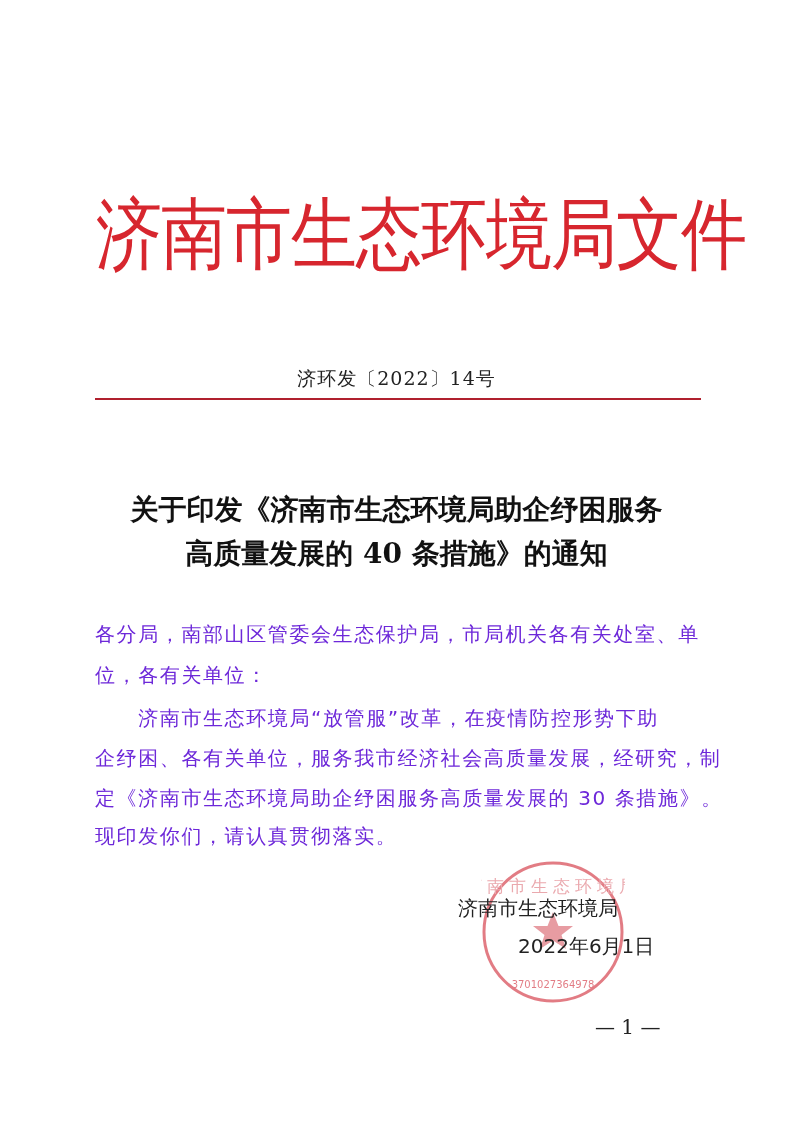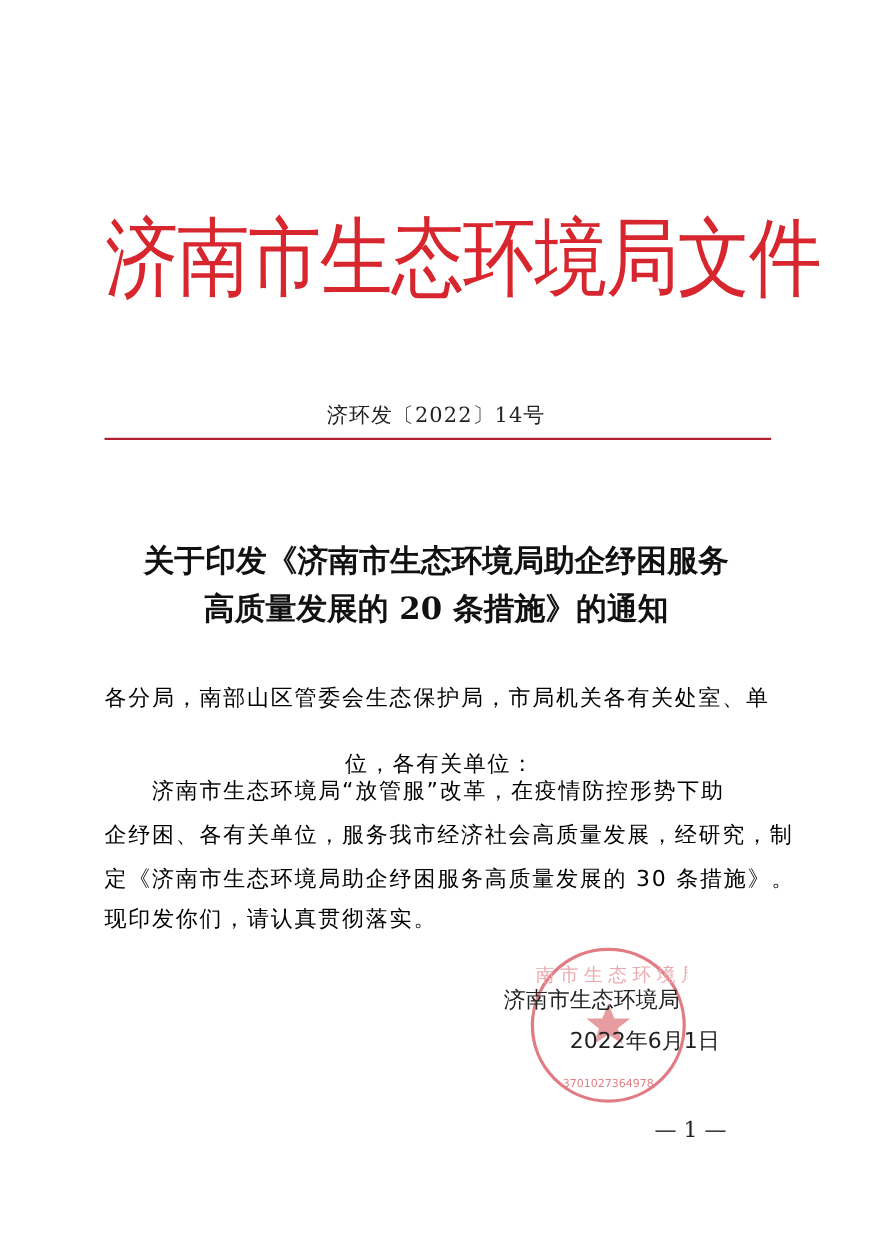--- a/index.html
+++ b/index.html
@@ -39,21 +39,21 @@
       font-weight: bold; font-size: 28px; line-height: 40px;
       color: #111;
       white-space: nowrap;
     }
     .t1 { top: 490px; }
     .t2 { top: 534px; }
     .body-line {
       left: 95px; width: 610px;
       font-family: "DejaVu Sans", sans-serif;
       font-size: 20px; line-height: 30px;
-      color: #000000;
+      color: #6d28d9;
       white-space: nowrap;
       letter-spacing: 1.6px;
     }
     .signature {
       font-family: "DejaVu Sans", sans-serif;
       font-size: 20px; line-height: 30px; color: #222;
       white-space: nowrap;
       z-index: 2;
     }
     .seal {
@@ -70,24 +70,24 @@
 </head>
 <body>
 
 <div class="abs header-title">济南市生态环境局文件</div>
 
 <div class="abs doc-number">济环发〔2022〕14号</div>
 
 <div class="abs red-rule"></div>
 
 <div class="abs notice-title t1">关于印发《济南市生态环境局助企纾困服务</div>
-<div class="abs notice-title t2">高质量发展的 20 条措施》的通知</div>
+<div class="abs notice-title t2">高质量发展的 40 条措施》的通知</div>
 
 <div class="abs body-line" style="top:619px;">各分局，南部山区管委会生态保护局，市局机关各有关处室、单</div>
-<div class="abs body-line" style="top:679px;text-align:center;">位，各有关单位：</div>
+<div class="abs body-line" style="top:660px;">位，各有关单位：</div>
 <div class="abs body-line" style="top:703px;">　　济南市生态环境局“放管服”改革，在疫情防控形势下助</div>
 <div class="abs body-line" style="top:743px;">企纾困、各有关单位，服务我市经济社会高质量发展，经研究，制</div>
 <div class="abs body-line" style="top:783px;">定《济南市生态环境局助企纾困服务高质量发展的 30 条措施》。</div>
 <div class="abs body-line" style="top:823px;font-family:Liberation Mono, monospace;">现印发你们，请认真贯彻落实。</div>
 
 <svg class="abs seal" viewBox="0 0 144 144">
   <circle cx="72" cy="72" r="69" fill="none" stroke="#d9515c" stroke-width="3"></circle>
   <polygon points="72,52 77.5,66 92,66 80.5,75 85,89 72,80.5 59,89 63.5,75 52,66 66.5,66" fill="#e07b84"></polygon>
   <text x="72" y="128" text-anchor="middle" font-family="DejaVu Sans, sans-serif" font-size="10" fill="#d9515c">3701027364978</text>
   <text x="72" y="32" text-anchor="middle" font-family="DejaVu Sans, sans-serif" font-size="17" fill="#e48d94" letter-spacing="5">济南市生态环境局</text>

